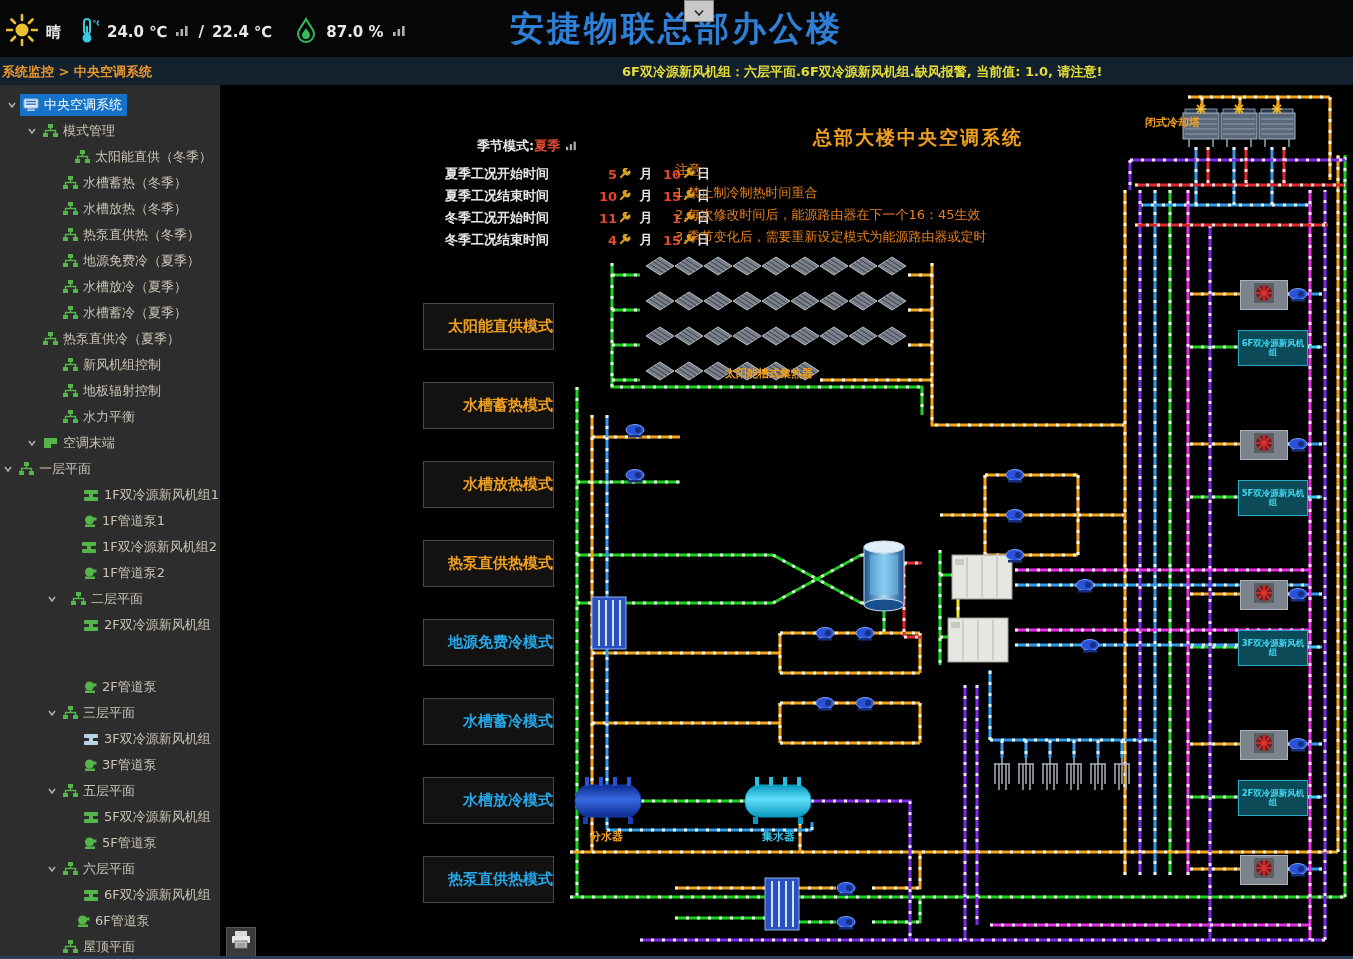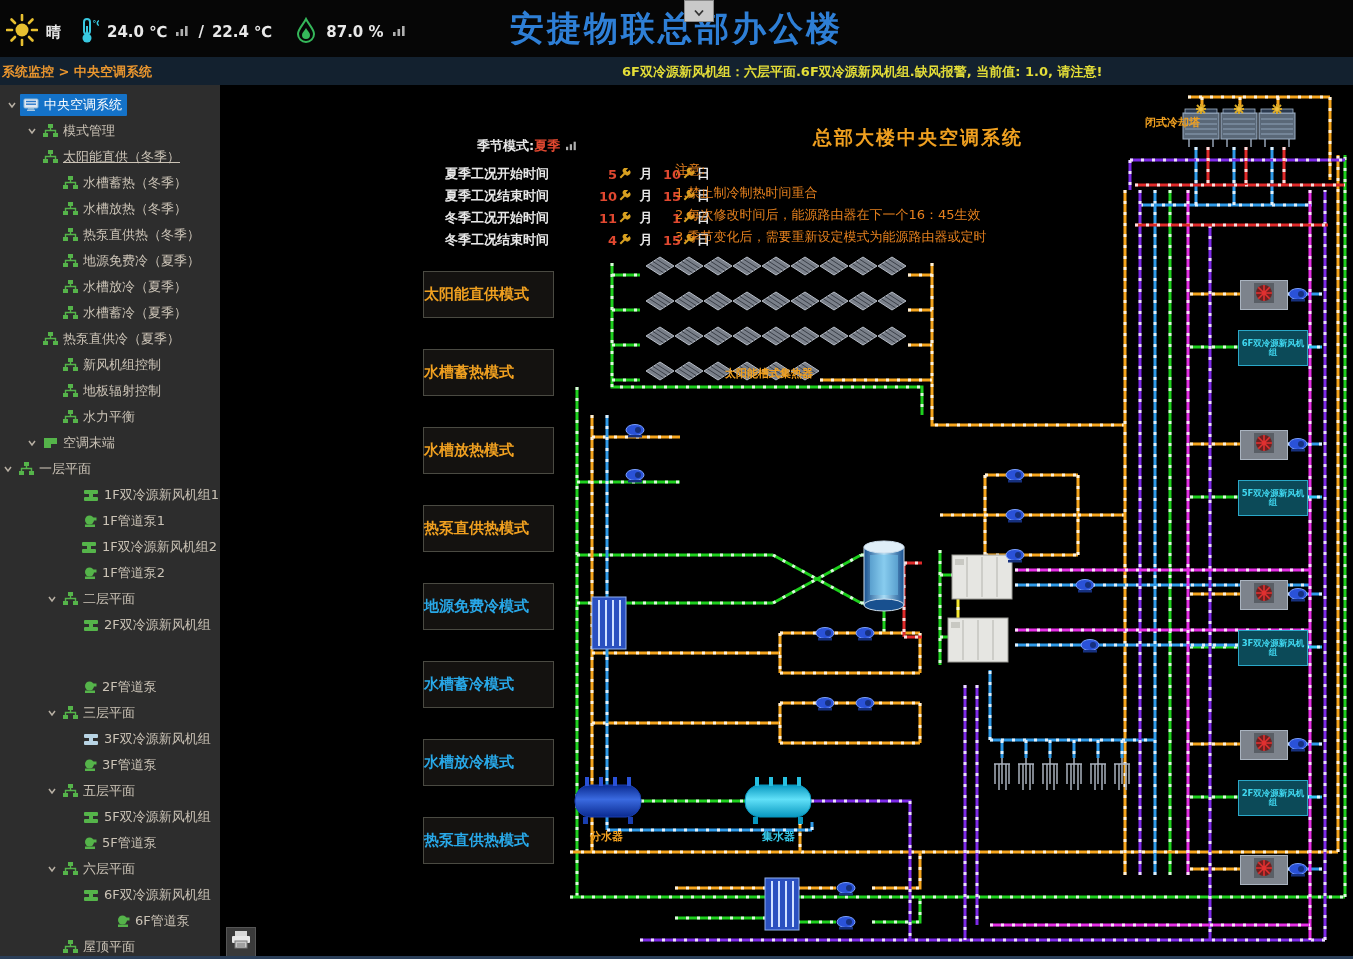--- a/index.html
+++ b/index.html
@@ -30,21 +30,21 @@
   
   #canvas{position:absolute;left:220px;top:85px;width:1133px;height:874px;background:#000;}
   #canvas .lbl{position:absolute;white-space:nowrap;}
   #diagram-title{left:538px;top:40px;width:320px;text-align:center;color:#f0a020;font-size:19px;font-weight:bold;letter-spacing:2px;}
   .season{color:#e8e8e8;font-size:13px;font-weight:bold;}
   .season .red{color:#e04830;}
   .notes{color:#e8821e;font-size:13px;font-weight:normal;}
   .wrench{display:inline-flex;margin:0 2px;vertical-align:-1px;}
   #mode-buttons{position:absolute;left:203px;top:186px;width:131px;}
   .mode-btn{width:129px;height:45px;margin-bottom:31px;background:#141210;border:1px solid #4a4a42;
-    display:flex;align-items:center;justify-content:flex-start;font-size:15px;font-weight:bold;cursor:pointer;}
+    display:flex;align-items:center;justify-content:flex-end;font-size:15px;font-weight:bold;cursor:pointer;margin-top:32px;}
   .mode-btn.hot span{color:#f0a020;}
   .mode-btn.cold span{color:#28a8e8;}
   .eq-label{color:#f0a020;font-size:11px;font-weight:bold;}
   .eq-label.cyan{color:#35c8e8;}
 
   
   #net{position:absolute;left:0;top:0;}
   .pipe{fill:none;stroke-width:3;}
   .wd{fill:none;stroke:#ffffff;stroke-width:3;stroke-dasharray:3 8;opacity:.85;}
   .pg{stroke:#1ed11e}.po{stroke:#f5a51d}.pb{stroke:#2e9ae8}.pp{stroke:#7d2ae8}
@@ -163,21 +163,21 @@
               <svg width="15" height="14" viewBox="0 0 15 14">
                 <rect x="5" y="0" width="5" height="4" fill="#55b44a"></rect>
                 <rect x="0" y="9" width="5" height="4" fill="#55b44a"></rect>
                 <rect x="10" y="9" width="5" height="4" fill="#55b44a"></rect>
                 <path d="M7.5,4 V6.5 M2.5,9 V6.5 H12.5 V9" fill="none" stroke="#55b44a" stroke-width="1.4"></path>
               </svg>
             </span>
             <span>模式管理</span>
           </span>
         </div>
-        <div class="tree-row" style="padding-left: 24px; text-decoration: underline;">
+        <div class="tree-row" style="padding-left: 56px;">
           <span class="chev"></span>
           <span class="iw">
             <span class="ticon">
               <svg width="15" height="14" viewBox="0 0 15 14">
                 <rect x="5" y="0" width="5" height="4" fill="#55b44a"></rect>
                 <rect x="0" y="9" width="5" height="4" fill="#55b44a"></rect>
                 <rect x="10" y="9" width="5" height="4" fill="#55b44a"></rect>
                 <path d="M7.5,4 V6.5 M2.5,9 V6.5 H12.5 V9" fill="none" stroke="#55b44a" stroke-width="1.4"></path>
               </svg>
             </span>
@@ -402,21 +402,21 @@
             <span class="ticon">
               <svg width="14" height="14" viewBox="0 0 14 14">
                 <circle cx="6.5" cy="6" r="4.5" fill="#55b44a"></circle>
                 <rect x="10" y="3.5" width="3.5" height="3" fill="#55b44a"></rect>
                 <rect x="2" y="10.5" width="10" height="2.5" fill="#55b44a"></rect>
               </svg>
             </span>
             <span>1F管道泵2</span>
           </span>
         </div>
-        <div class="tree-row" style="padding-left: 44px;">
+        <div class="tree-row" style="padding-left: 44px; gap: 8px;">
           <span class="chev">
             <svg width="10" height="10" viewBox="0 0 10 10">
               <polyline points="2,3 5,7 8,3" fill="none" stroke="#b8b0a4" stroke-width="1.5"></polyline>
             </svg>
           </span>
           <span class="iw">
             <span class="ticon">
               <svg width="15" height="14" viewBox="0 0 15 14">
                 <rect x="5" y="0" width="5" height="4" fill="#55b44a"></rect>
                 <rect x="0" y="9" width="5" height="4" fill="#55b44a"></rect>
@@ -565,21 +565,21 @@
             <span class="ticon">
               <svg width="16" height="13" viewBox="0 0 16 13">
                 <rect x="1" y="1" width="14" height="4" rx="1" fill="#55b44a"></rect>
                 <rect x="1" y="8" width="14" height="4" rx="1" fill="#55b44a"></rect>
                 <rect x="6" y="4" width="4" height="5" fill="#55b44a"></rect>
               </svg>
             </span>
             <span>6F双冷源新风机组</span>
           </span>
         </div>
-        <div class="tree-row" style="padding-left: 97px;">
+        <div class="tree-row" style="padding-left: 57px;">
           <span class="chev"></span>
           <span class="iw">
             <span class="ticon">
               <svg width="14" height="14" viewBox="0 0 14 14">
                 <circle cx="6.5" cy="6" r="4.5" fill="#55b44a"></circle>
                 <rect x="10" y="3.5" width="3.5" height="3" fill="#55b44a"></rect>
                 <rect x="2" y="10.5" width="10" height="2.5" fill="#55b44a"></rect>
               </svg>
             </span>
             <span>6F管道泵</span>

